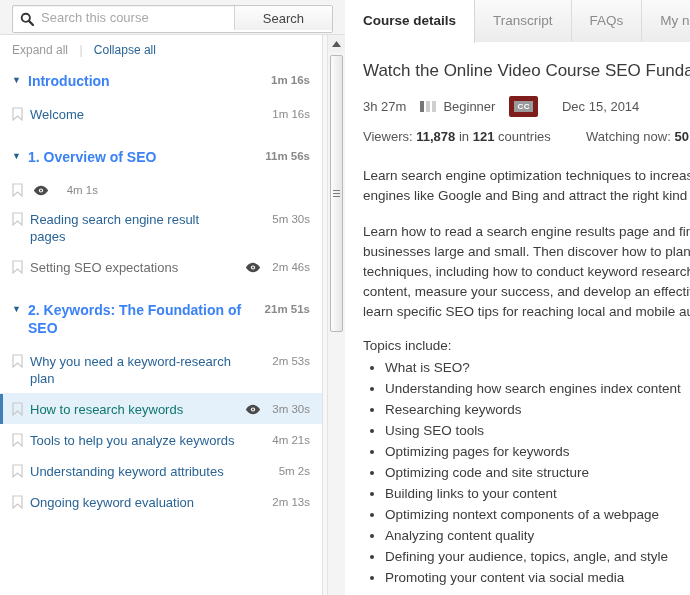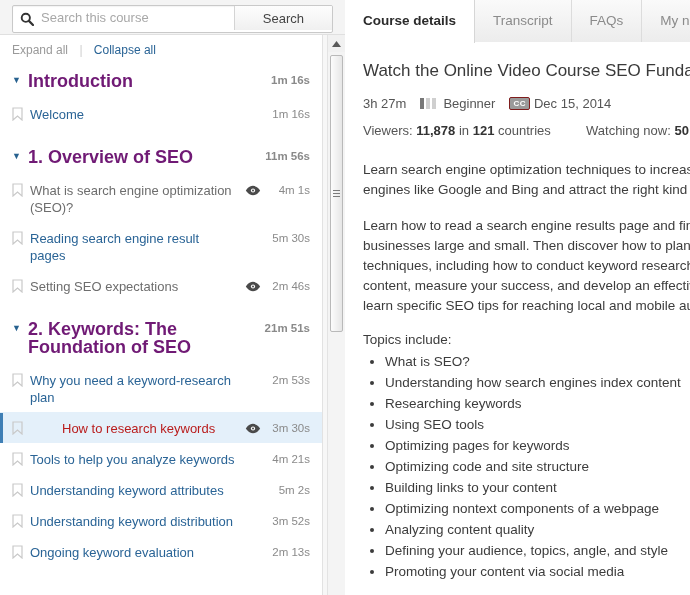--- a/index.html
+++ b/index.html
@@ -81,21 +81,21 @@
     padding:9px 12px 8px 12px;
     cursor:pointer;
     position:relative;
   }
   .chapter .caret{
     flex:0 0 16px;width:16px;padding-top:4px;
     color:#27618f;font-size:9px;line-height:9px;
   }
   .chapter .ch-title{
     flex:1 1 auto;
-    font-size:18px;font-weight:bold;color:#701a75;
+    font-size:14px;font-weight:bold;color:#3b82f6;
     line-height:18px;padding-right:6px;
   }
   .chapter .ch-dur{
     flex:0 0 auto;font-size:11.5px;color:#8a8a8a;font-weight:bold;
     padding-top:2px;white-space:nowrap;
   }
 
   .lesson{
     display:flex;align-items:flex-start;
     padding:7px 12px 6px 12px;
@@ -118,21 +118,21 @@
   .lesson .ls-dur{
     flex:0 0 auto;font-size:11.5px;color:#8a8a8a;white-space:nowrap;padding-top:2px;
     min-width:46px;text-align:right;
   }
   .lesson.active{
     background:#e4f0fa;
   }
   .lesson.active:before{
     content:"";position:absolute;left:0;top:0;bottom:0;width:3px;background:#3f7fb5;
   }
-  .lesson.active .ls-title{color:#b91c1c;margin-left:32px;}
+  .lesson.active .ls-title{color:#0f766e;}
 
   .chapter-gap{height:10px;}
 
   
   .lscroll{
     position:absolute;top:0;right:0;width:17px;bottom:0;
     background:#f4f4f4;border-left:1px solid #e3e3e3;
   }
   .lscroll .arrow-up{
     height:17px;display:flex;align-items:center;justify-content:center;
@@ -191,23 +191,23 @@
   }
   .meta-row{
     display:flex;align-items:center;
     font-size:13px;color:#555;margin-bottom:12px;white-space:nowrap;
   }
   .meta-row .m{margin-right:14px;}
   .level-bars{display:inline-flex;align-items:flex-end;gap:2px;margin-right:7px;vertical-align:middle;}
   .level-bars i{display:block;width:4px;height:11px;background:#cfcfcf;}
   .level-bars i.on{background:#777;}
   .cc-badge{
-    display:inline-block;border:1px solid #7f1d1d;border-radius:2px;
+    display:inline-block;border:5px solid #7f1d1d;border-radius:2px;
     background:#9a9a9a;color:#fff;font-size:8px;font-weight:bold;
-    padding:1px 3px;line-height:9px;margin-right:4px;vertical-align:middle;
+    padding:1px 3px;line-height:9px;margin-right:24px;vertical-align:middle;
     letter-spacing:.5px;
   }
   .stats-row{
     font-size:13px;color:#555;margin-bottom:22px;white-space:nowrap;
   }
   .stats-row b{color:#333;}
   .stats-row .gap{display:inline-block;width:28px;}
   p.desc{
     margin:0 0 16px 0;font-size:13.5px;line-height:20px;color:#3c3c3c;
   }
@@ -275,21 +275,20 @@
               <span class="caret">▼</span>
               <span class="ch-title">1. Overview of SEO</span>
               <span class="ch-dur">11m 56s</span>
             </li>
             <li class="lesson watched">
               <span class="bm">
                 <svg width="11" height="14" viewBox="0 0 11 14">
                   <path d="M1 1 h9 v12 l-4.5 -4 l-4.5 4 z" fill="none" stroke="#c9c9c9" stroke-width="1.2"></path>
                 </svg>
               </span>
-              <span class="ls-title">What is search engine optimization (SEO)?</span>
               <span class="eye">
                 <svg width="16" height="11" viewBox="0 0 16 11">
                   <path d="M8 0.8 C3.5 0.8 0.9 5.5 0.9 5.5 C0.9 5.5 3.5 10.2 8 10.2 C12.5 10.2 15.1 5.5 15.1 5.5 C15.1 5.5 12.5 0.8 8 0.8 Z" fill="#4a4a4a"></path>
                   <circle cx="8" cy="5.5" r="2.1" fill="#ffffff"></circle>
                   <circle cx="8" cy="5.5" r="1.0" fill="#4a4a4a"></circle>
                 </svg>
               </span>
               <span class="ls-dur">4m 1s</span>
             </li>
             <li class="lesson">
@@ -386,36 +385,20 @@
               </span>
               <span class="ls-title">Understanding keyword attributes</span>
               <span class="eye hidden">
                 <svg width="16" height="11" viewBox="0 0 16 11">
                   <path d="M8 0.8 C3.5 0.8 0.9 5.5 0.9 5.5 C0.9 5.5 3.5 10.2 8 10.2 C12.5 10.2 15.1 5.5 15.1 5.5 C15.1 5.5 12.5 0.8 8 0.8 Z" fill="#4a4a4a"></path>
                   <circle cx="8" cy="5.5" r="2.1" fill="#ffffff"></circle>
                   <circle cx="8" cy="5.5" r="1.0" fill="#4a4a4a"></circle>
                 </svg>
               </span>
               <span class="ls-dur">5m 2s</span>
-            </li>
-            <li class="lesson">
-              <span class="bm">
-                <svg width="11" height="14" viewBox="0 0 11 14">
-                  <path d="M1 1 h9 v12 l-4.5 -4 l-4.5 4 z" fill="none" stroke="#c9c9c9" stroke-width="1.2"></path>
-                </svg>
-              </span>
-              <span class="ls-title">Understanding keyword distribution</span>
-              <span class="eye hidden">
-                <svg width="16" height="11" viewBox="0 0 16 11">
-                  <path d="M8 0.8 C3.5 0.8 0.9 5.5 0.9 5.5 C0.9 5.5 3.5 10.2 8 10.2 C12.5 10.2 15.1 5.5 15.1 5.5 C15.1 5.5 12.5 0.8 8 0.8 Z" fill="#4a4a4a"></path>
-                  <circle cx="8" cy="5.5" r="2.1" fill="#ffffff"></circle>
-                  <circle cx="8" cy="5.5" r="1.0" fill="#4a4a4a"></circle>
-                </svg>
-              </span>
-              <span class="ls-dur">3m 52s</span>
             </li>
             <li class="lesson">
               <span class="bm">
                 <svg width="11" height="14" viewBox="0 0 11 14">
                   <path d="M1 1 h9 v12 l-4.5 -4 l-4.5 4 z" fill="none" stroke="#c9c9c9" stroke-width="1.2"></path>
                 </svg>
               </span>
               <span class="ls-title">Ongoing keyword evaluation</span>
               <span class="eye hidden">
                 <svg width="16" height="11" viewBox="0 0 16 11">

